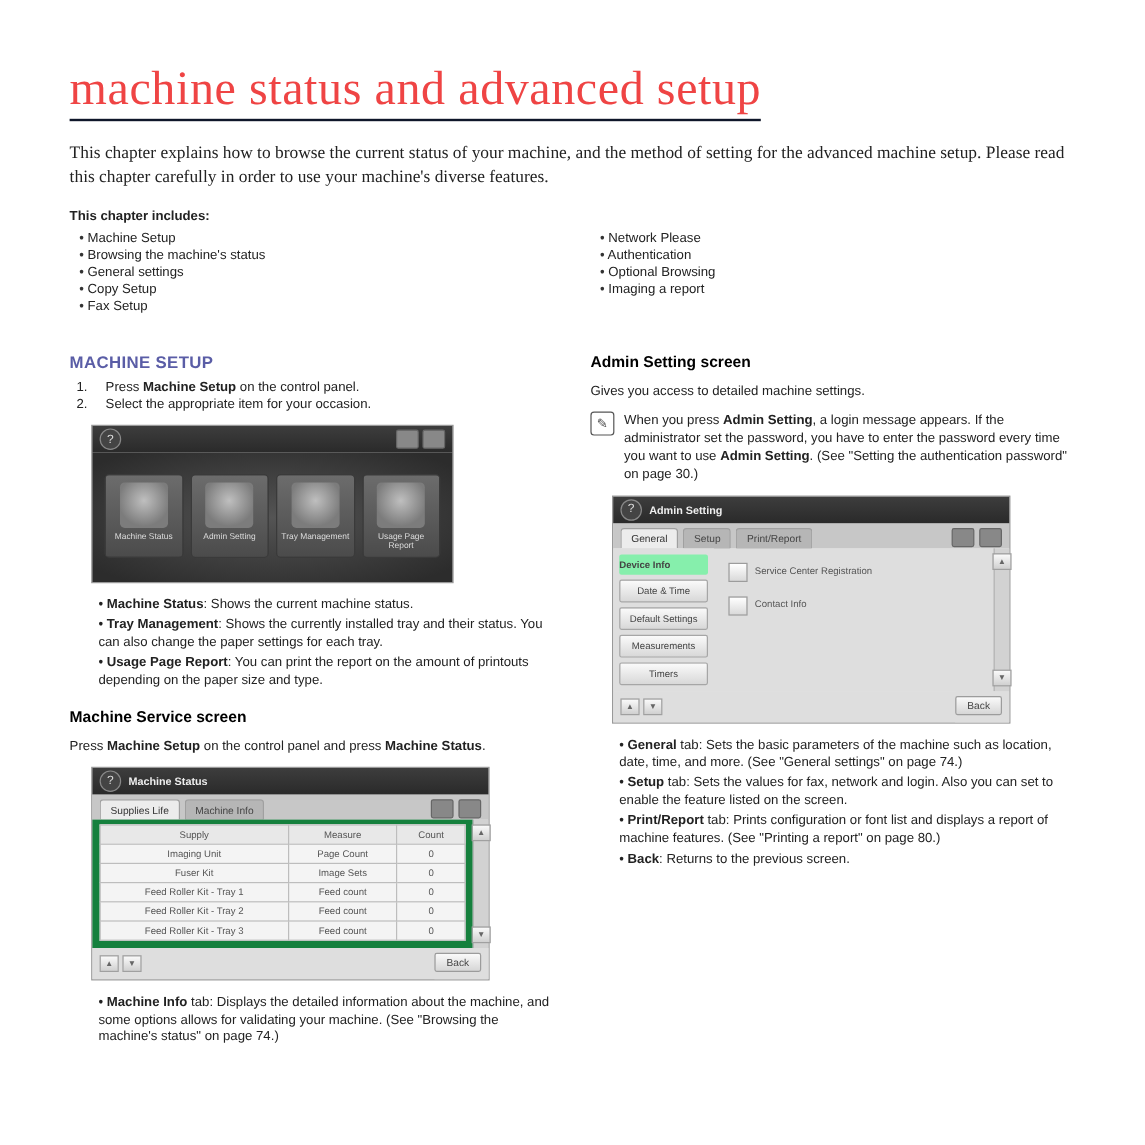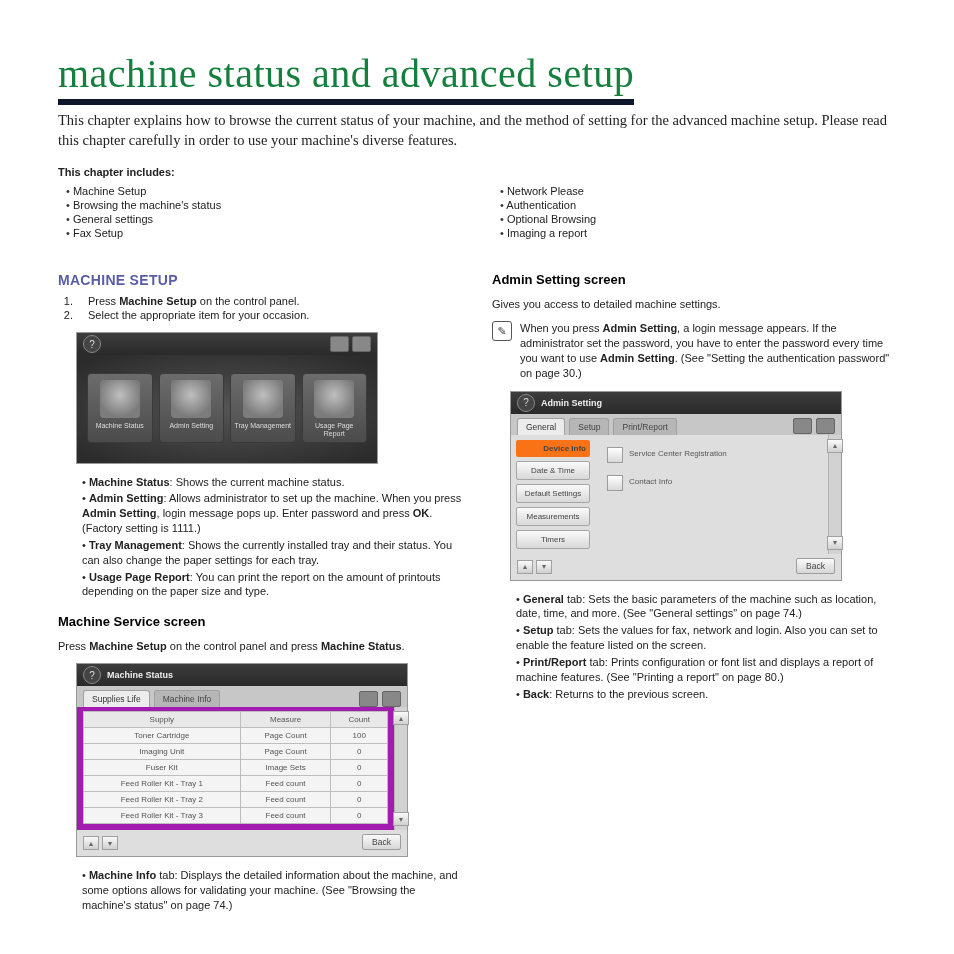--- a/index.html
+++ b/index.html
@@ -9,23 +9,23 @@
     background: #fff;
     margin: 0;
     padding: 50px 58px 30px 58px;
     width: 954px;
     box-sizing: border-box;
   }
   h1.title {
     font-family: "Times New Roman", serif;
     font-weight: normal;
     font-size: 40px;
-    color: #15803d;
-    border-bottom: 6px solid #0f172a;
-    margin: 0 0 0 0;
+    color: #ef4444;
+    border-bottom: 2px solid #0f172a;
+    margin: 0 0 12px 0;
     padding-bottom: 2px;
     display: inline-block;
     letter-spacing: 0.5px;
   }
   .intro {
     font-family: "Times New Roman", serif;
     font-size: 14.5px;
     margin: 6px 0 16px 0;
     line-height: 1.35;
   }
@@ -120,21 +120,21 @@
     display:flex; background:#c7c7c7; padding: 4px 6px 0 6px; gap:4px;
     align-items:center;
   }
   .tab {
     padding: 3px 8px; font-size:8.5px; background:#ececec;
     border:1px solid #a0a0a0; border-bottom:none; border-radius:3px 3px 0 0;
     color:#333;
   }
   .tab.inactive { background:#b6b6b6; color:#444; }
   .tabs .spacer { flex:1; }
-  .table-area { padding: 4px 6px 6px 6px; background:#a21caf; }
+  .table-area { padding: 4px 6px 6px 6px; background:#15803d; }
   table.supplies {
     width:100%; border-collapse: collapse; background:#f4f4f4;
     font-size: 8px;
   }
   table.supplies th, table.supplies td {
     border: 1px solid #bdbdbd; padding: 3px 6px; text-align:center;
     color:#555;
   }
   table.supplies th { background:#e8e8e8; font-weight:normal; }
   .back-row { text-align:right; padding:4px 6px 6px 0; background:#dedede; }
@@ -154,21 +154,21 @@
   .shot3 { width: 330px; }
   .sidelist {
     display:flex; flex-direction:column; gap:4px; width:74px; padding:5px;
     background:#dedede;
   }
   .side-btn {
     padding:4px 4px; font-size:8px; text-align:center;
     background: linear-gradient(#fafafa,#d8d8d8);
     border:1px solid #a6a6a6; border-radius:2px; color:#444;
   }
-  .side-btn.hdr { font-weight:bold; background:#f97316; border:none; text-align:right; padding-left:0; }
+  .side-btn.hdr { font-weight:bold; background:#86efac; border:none; text-align:left; padding-left:0; }
   .admin-body { display:flex; background:#dedede; }
   .admin-right { flex:1; padding:6px; position:relative; }
   .chk-row { display:flex; align-items:center; gap:6px; margin:6px 0 12px 6px; }
   .chk {
     width:14px; height:14px; background:linear-gradient(#fff,#d9d9d9);
     border:1px solid #9c9c9c;
   }
   .chk-label { font-size:8px; color:#555; line-height:1.1; }
 </style>
 </head>
@@ -179,20 +179,21 @@
 <h1 class="title">machine status and advanced setup</h1>
 <p class="intro">This chapter explains how to browse the current status of your machine, and the method of setting for the advanced machine setup. Please read this chapter carefully in order to use your machine's diverse features.</p>
 
 <div class="includes">This chapter includes:</div>
 <div class="cols">
   <div class="col">
     <ul class="toc">
         <li>Machine Setup</li>
         <li>Browsing the machine's status</li>
         <li>General settings</li>
+        <li>Copy Setup</li>
         <li>Fax Setup</li>
       </ul>
   </div>
   <div class="col">
     <ul class="toc">
         <li>Network Please</li>
         <li>Authentication</li>
         <li>Optional Browsing</li>
         <li>Imaging a report</li>
       </ul>
@@ -231,21 +232,20 @@
           </div>
           <div class="tile">
             <div class="ticon"></div>
             <div class="tlabel">Usage Page Report</div>
           </div>
         </div>
     </div>
 
     <ul class="desc">
         <li><b>Machine Status</b>: Shows the current machine status.</li>
-        <li><b>Admin Setting</b>: Allows administrator to set up the machine. When you press <b>Admin Setting</b>, login message pops up. Enter password and press <b>OK</b>. (Factory setting is 1111.)</li>
         <li><b>Tray Management</b>: Shows the currently installed tray and their status. You can also change the paper settings for each tray.</li>
         <li><b>Usage Page Report</b>: You can print the report on the amount of printouts depending on the paper size and type.</li>
       </ul>
 
     <h3 class="sub">Machine Service screen</h3>
     <p>Press <b>Machine Setup</b> on the control panel and press <b>Machine Status</b>.</p>
 
     <div class="shot shot2">
       <div class="shot-bar">
         <span style="display:flex;align-items:center;gap:6px">
@@ -264,25 +264,20 @@
         <div class="table-area" style="flex:1">
           <table class="supplies">
             <thead>
                 <tr>
               <th>Supply</th>
               <th>Measure</th>
               <th>Count</th>
             </tr>
               </thead>
             <tbody>
-                <tr>
-                  <td>Toner Cartridge</td>
-                  <td>Page Count</td>
-                  <td>100</td>
-                </tr>
                 <tr>
                   <td>Imaging Unit</td>
                   <td>Page Count</td>
                   <td>0</td>
                 </tr>
                 <tr>
                   <td>Fuser Kit</td>
                   <td>Image Sets</td>
                   <td>0</td>
                 </tr>

